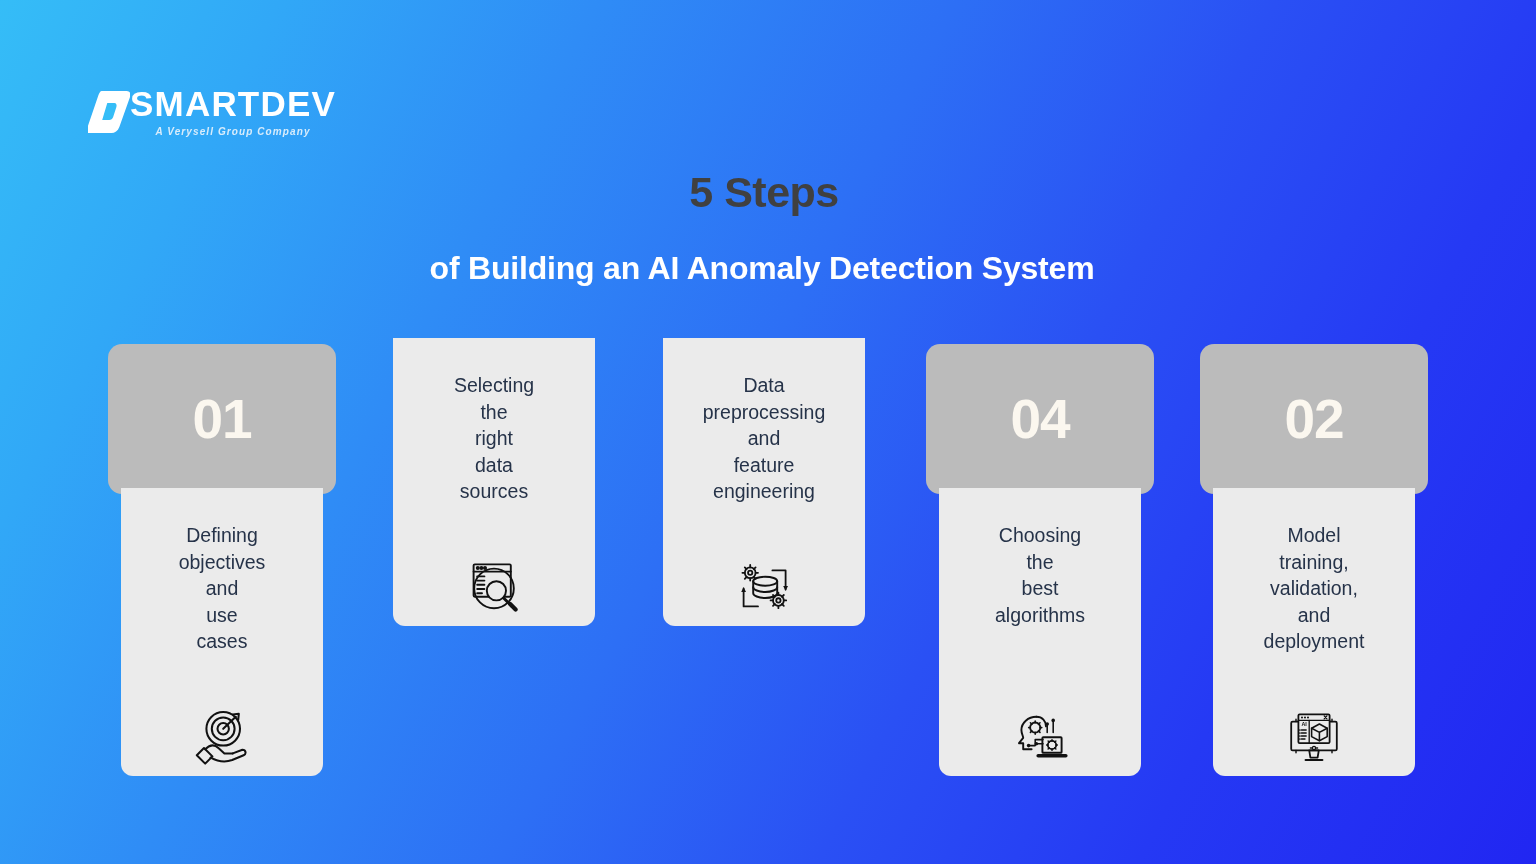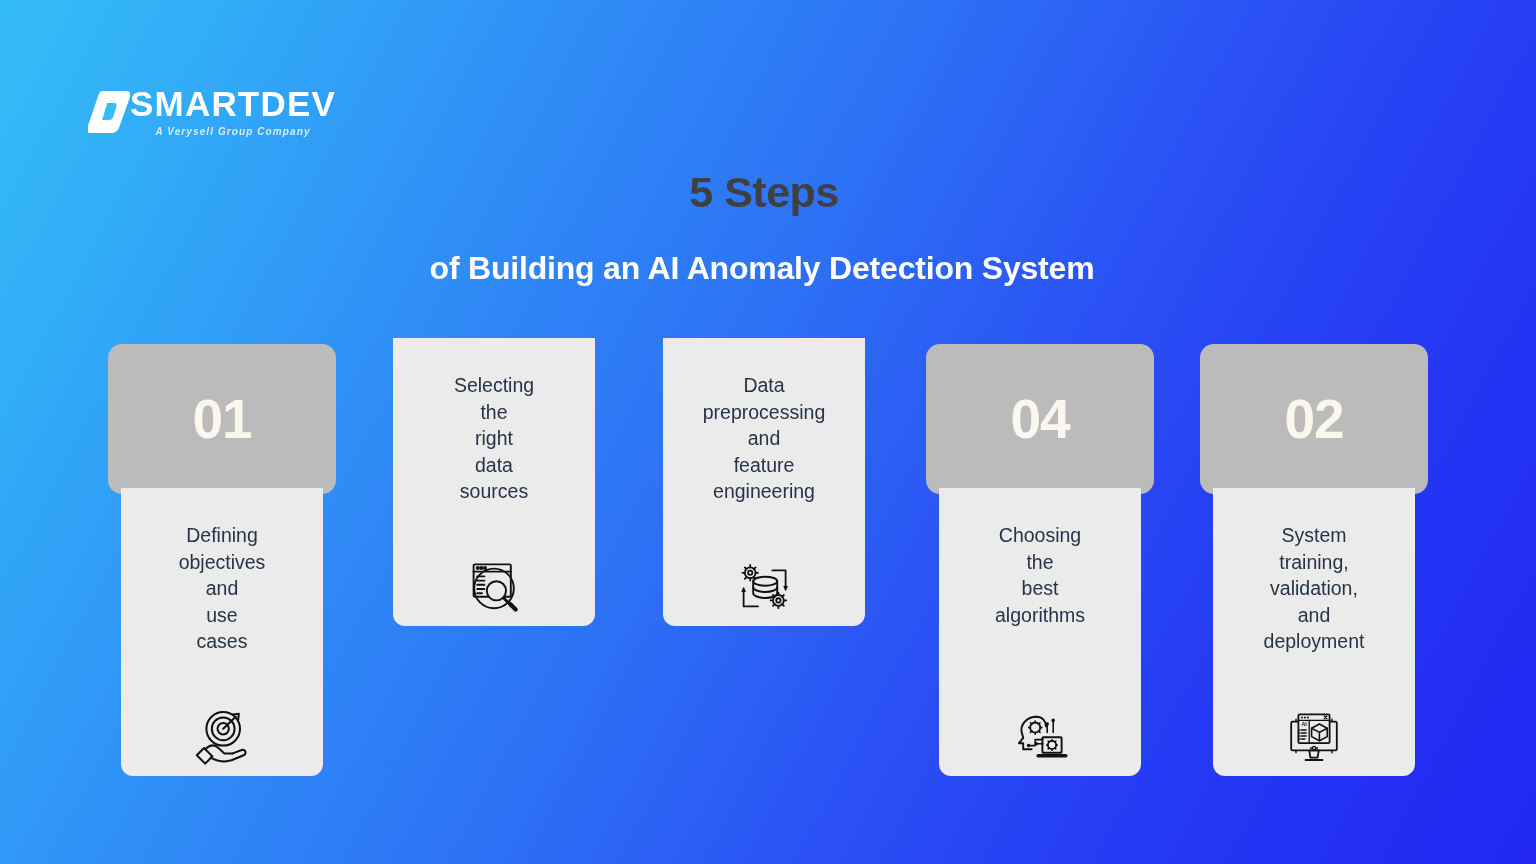--- a/index.html
+++ b/index.html
@@ -312,21 +312,21 @@
       <path d="M12 16 L32 36 L12 56"></path>
       <path d="M38 16 L58 36 L38 56"></path>
     </svg>
   </div>
 
   <div class="step-card" style="left:1100px;">
     <div class="step-header">
       <span class="step-number">02</span>
     </div>
     <div class="step-body">
-      <div class="step-label">System
+      <div class="step-label">Model
 training,
 validation,
 and
 deployment</div>
       <div class="step-icon">
         <svg viewBox="0 0 100 100" fill="none" stroke="#111111" stroke-width="3" stroke-linecap="round" stroke-linejoin="round">
           <rect x="12" y="26" width="76" height="48" rx="2.5"></rect>
           <path d="M20 26 L20 22 M80 26 L80 22 M20 74 L20 78 M80 74 L80 78" stroke-width="2.4"></path>
           <rect x="24" y="14" width="52" height="48" rx="2" fill="#ebebeb"></rect>
           <path d="M24 24 L76 24" stroke-width="2.4"></path>

